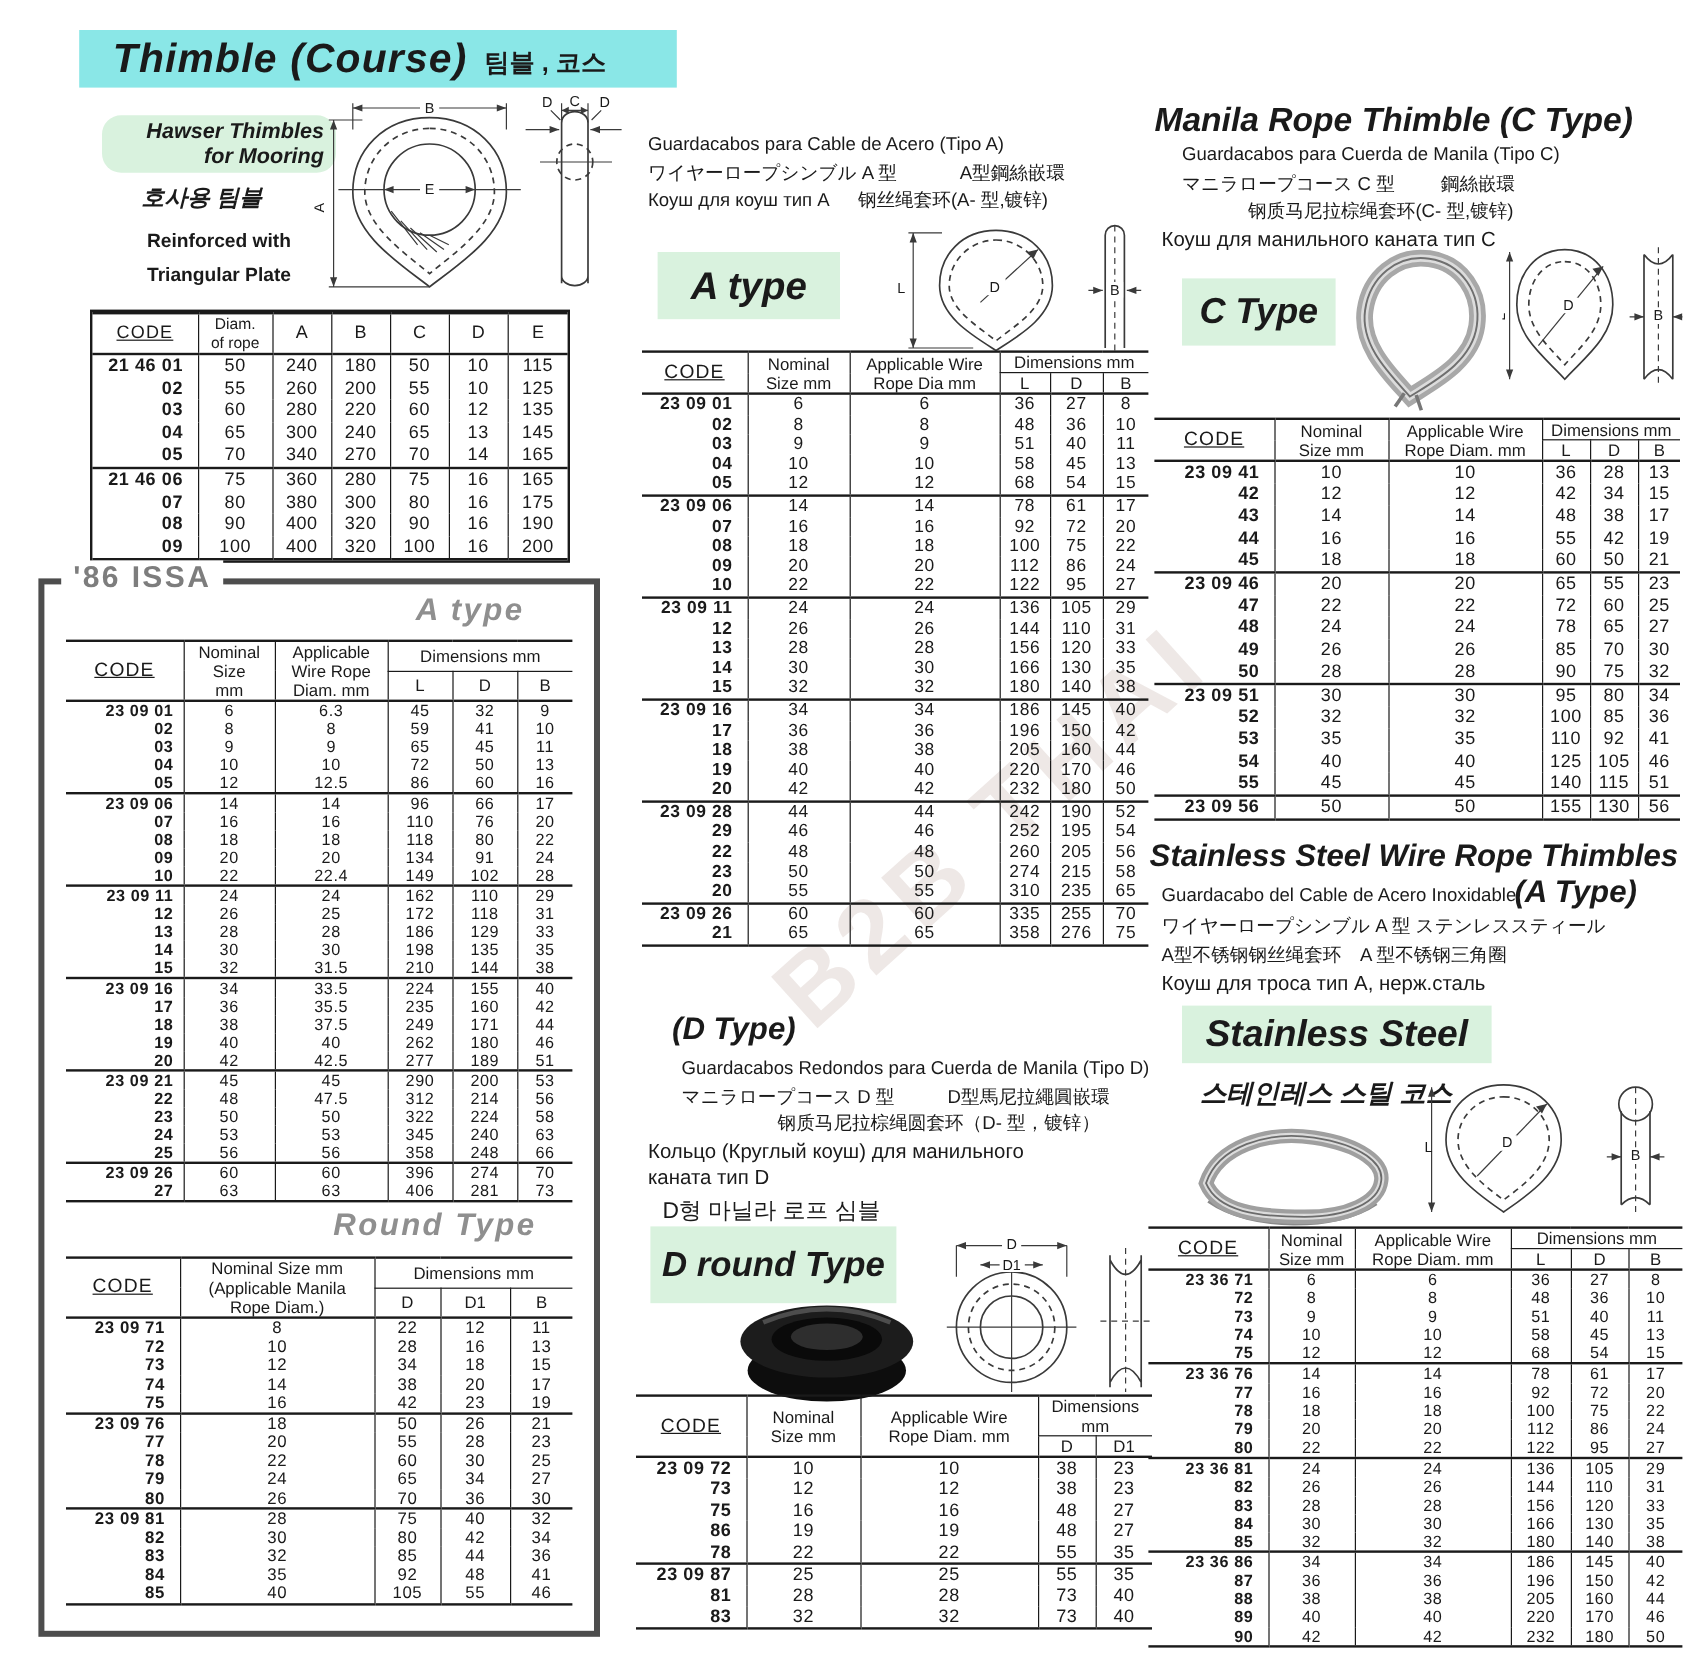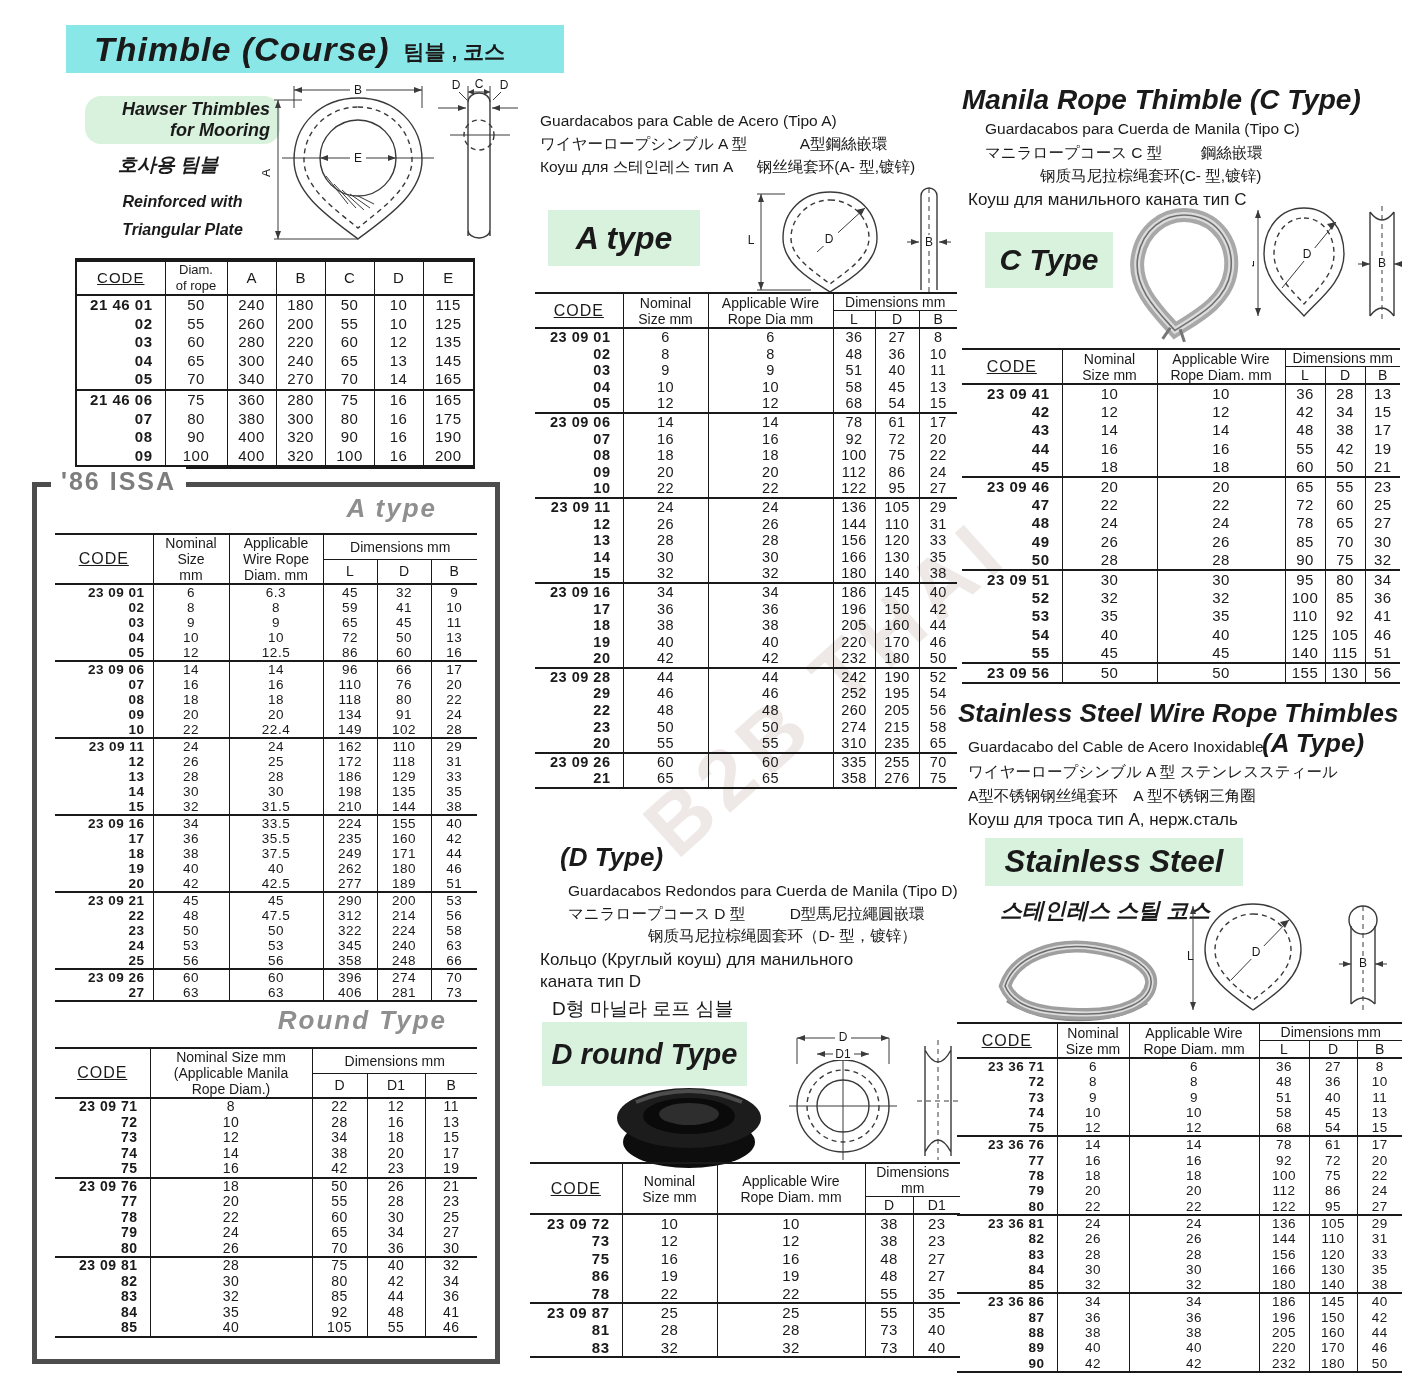--- a/index.html
+++ b/index.html
@@ -67,21 +67,21 @@
   <div class="abs title-bar" style="left:66px;top:25px;width:470px;height:48px;">
     <span class="title-main">Thimble (Course)</span>
     <span class="title-kr">팀블 , 코스</span>
   </div>
 
   <div class="abs badge" style="left:85px;top:96px;width:185px;height:48px;flex-direction:column;align-items:flex-end;padding-right:10px;font-size:18px;line-height:21px;border-radius:16px;">
     <span>Hawser Thimbles</span>
     <span>for Mooring</span>
   </div>
   <div class="abs" style="left:118px;top:152px;font-style:italic;font-size:19px;font-weight:bold;">호사용  팀블</div>
-  <div class="abs" style="left:95px;top:188px;width:175px;text-align:center;font-weight:bold;font-style:italic;font-size:16px;line-height:28px;">
+  <div class="abs" style="left:95px;top:188px;width:175px;text-align:center;font-weight:bold;font-size:16px;line-height:28px;">
     <div>Reinforced with</div>
     <div>Triangular Plate</div>
   </div>
 
   <svg class="abs" style="left:262px;top:78px;" width="258" height="178" viewBox="0 0 258 178">
     <path class="ln" d="M96,20 C134,20 160,47 160,82 C160,117 122,141 96,161 C70,141 32,117 32,82 C32,47 58,20 96,20 Z"></path>
     <path class="ln dash" d="M96,29 C127,29 150,53 150,82 C150,110 118,132 96,150 C74,132 42,110 42,82 C42,53 65,29 96,29 Z"></path>
     <circle class="ln" cx="96" cy="80" r="38"></circle>
     <path class="thin" d="M64,98 L86,126 M72,106 L94,130 M80,112 L102,132 M88,116 L108,130 M96,118 L112,126"></path>
     <path class="thin" d="M32,8 V30 M160,8 V30 M32,12 H160"></path>
@@ -602,21 +602,21 @@
       </table>
     </div>
   </div>
 
   <div class="abs sub" style="left:540px;top:112px;">Guardacabos para Cable de Acero (Tipo A)</div>
   <div class="abs sub" style="left:540px;top:134px;">
     <span>ワイヤーロープシンブル A 型</span>
     <span style="margin-left:48px;">A型鋼絲嵌環</span>
   </div>
   <div class="abs sub" style="left:540px;top:157px;">
-    <span>Коуш для 스테인레스 тип A</span>
+    <span>Коуш для коуш тип A</span>
     <span style="margin-left:20px;">钢丝绳套环(A- 型,镀锌)</span>
   </div>
   <div class="abs badge" style="left:548px;top:210px;width:152px;height:56px;font-size:32px;">A type</div>
 
   <svg class="abs" style="left:725px;top:178px;" width="235" height="118" viewBox="0 0 235 118">
     <path class="ln" d="M105,14 C133,14 152,34 152,60 C152,86 124,102 105,114 C86,102 58,86 58,60 C58,34 77,14 105,14 Z"></path>
     <path class="ln dash" d="M105,22 C127,22 144,40 144,60 C144,80 120,94 105,106 C90,94 66,80 66,60 C66,40 83,22 105,22 Z"></path>
     <path class="thin" d="M32,16 H60 M32,112 H86 M36,16 V112"></path>
     <path class="arr" d="M36,16 L33,24 L39,24 Z M36,112 L33,104 L39,104 Z"></path>
     <text class="dlab" x="26" y="66" text-anchor="middle">L</text>

